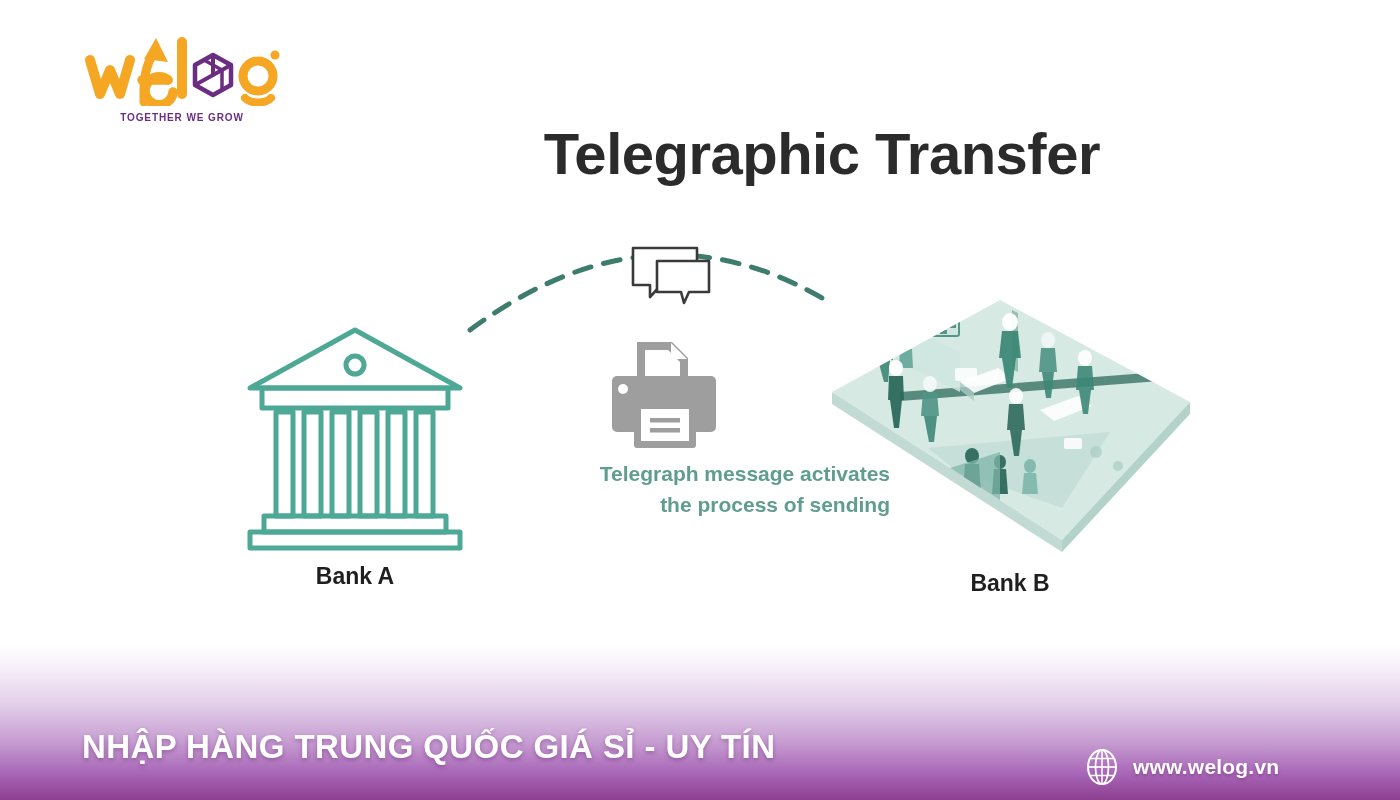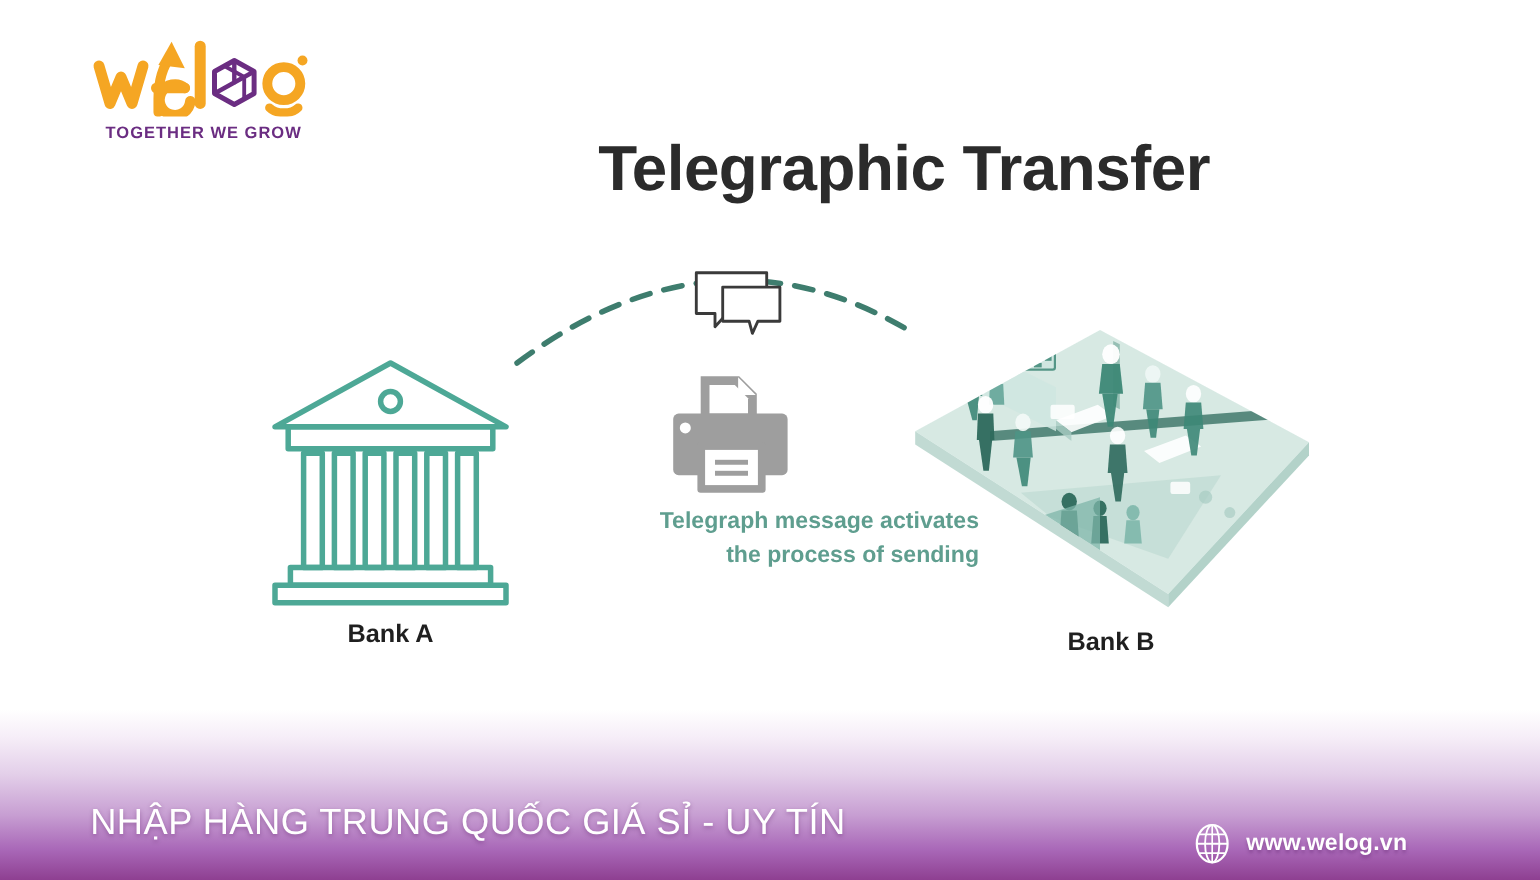--- a/index.html
+++ b/index.html
@@ -34,21 +34,21 @@
     width: 200px;
     height: 78px;
   }
   #logo-tagline {
     position: absolute;
     left: 14px;
     top: 84px;
     width: 172px;
     text-align: center;
     color: #6b2d82;
-    font-size: 15px;
+    font-size: 10px;
     font-weight: bold;
     letter-spacing: 0.9px;
     font-family: "Liberation Sans", sans-serif;
     white-space: nowrap;
   }
 
   
   #illustration {
     position: absolute;
     left: 0;
@@ -113,21 +113,21 @@
         #c79ed2 62%,
         #a968b8 82%,
         #8e3f91 100%);
   }
   #banner-headline {
     position: absolute;
     left: 82px;
     top: 728px;
     color: #ffffff;
     font-size: 33px;
-    font-weight: normal;
+    font-weight: bold;
     letter-spacing: 0.4px;
     text-shadow: 0 2px 4px rgba(80,20,90,0.35);
     font-family: "Liberation Sans", sans-serif;
     white-space: nowrap;
   }
   #banner-site {
     position: absolute;
     left: 1085px;
     top: 727px;
     display: flex;

